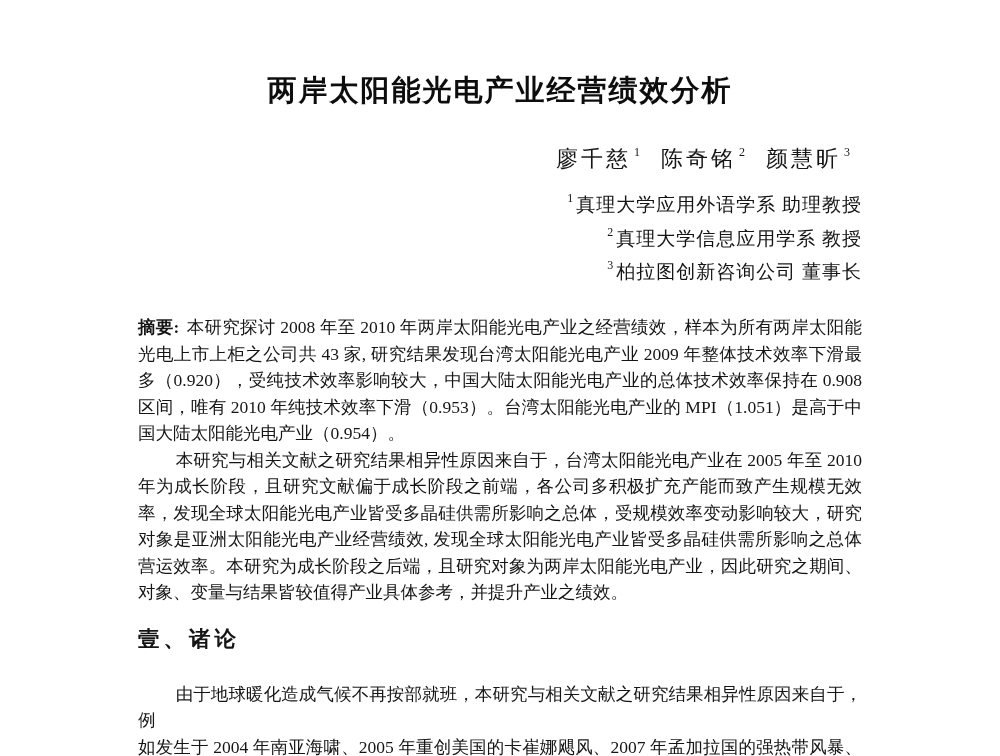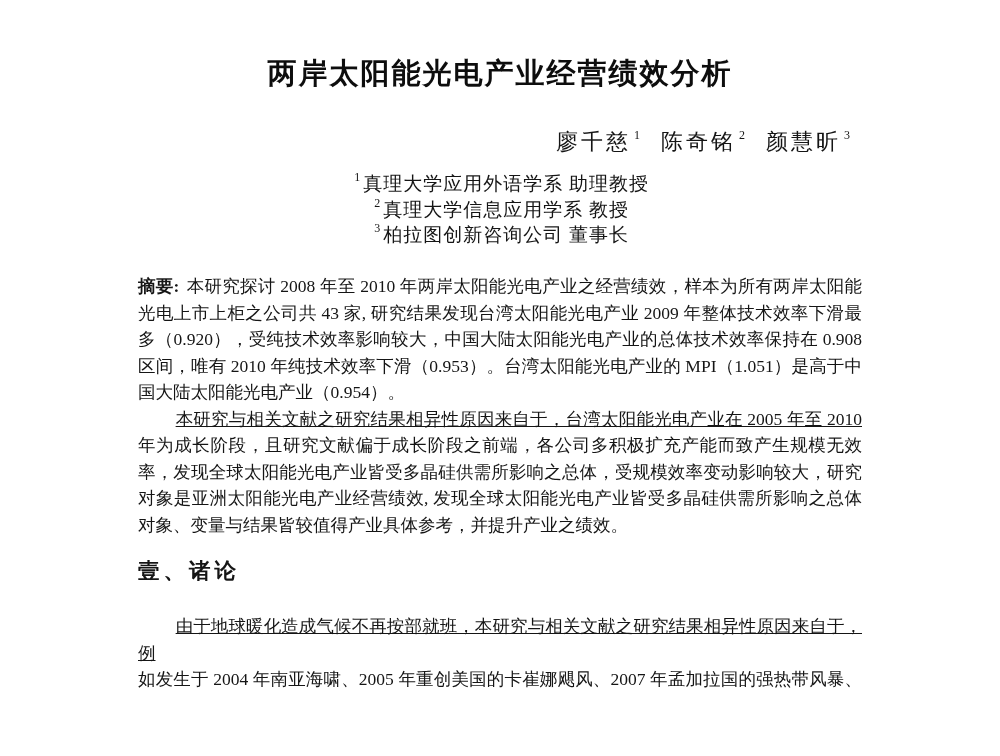--- a/index.html
+++ b/index.html
@@ -5,21 +5,21 @@
   * { margin: 0; padding: 0; box-sizing: border-box; }
   html, body { background: #e8e8e8; }
   .sheet {
     position: relative;
     width: 1000px;
     height: 756px;
     background: #ffffff;
     color: #151515;
     overflow: hidden;
     font-family: "Liberation Serif", "DejaVu Serif", serif;
-    padding-top: 56px;
+    padding-top: 73px;
   }
   .content { padding: 0 138px; }
   .doc-title {
     text-align: center;
     font-family: "Liberation Sans", "DejaVu Sans", sans-serif;
     font-weight: bold;
     font-size: 29px;
     letter-spacing: 2px;
     line-height: 34px;
     color: #0d0d0d;
@@ -34,37 +34,37 @@
   .author { margin: 0 9px; }
   .author sup, .affil sup {
     font-size: 12px;
     letter-spacing: 0;
     margin: 0 3px;
     position: relative;
     top: -2px;
   }
   .affils { margin-top: 14px; }
   .affil {
-    text-align: center;
+    text-align: right;
     font-size: 19px;
-    line-height: 20px;
+    line-height: 28px;
     letter-spacing: 1px;
   }
   .body-block { margin-top: 28px; }
   .line {
     font-size: 17.5px;
     line-height: 26.5px;
     white-space: nowrap;
   }
   .j {
     white-space: normal;
     text-align: justify;
     text-align-last: justify;
   }
-  .indent { text-indent: 2.15em; text-decoration: underline; }
+  .indent { text-indent: 2.15em; }
   .abstract-label {
     font-weight: bold;
     margin-right: 7px;
   }
   .section-heading {
     font-family: "Liberation Sans", "DejaVu Sans", sans-serif;
     font-weight: bold;
     font-size: 21.5px;
     line-height: 30px;
     letter-spacing: 4px;
@@ -96,20 +96,21 @@
       <div class="line j">多（0.920），受纯技术效率影响较大，中国大陆太阳能光电产业的总体技术效率保持在 0.908</div>
       <div class="line j">区间，唯有 2010 年纯技术效率下滑（0.953）。台湾太阳能光电产业的 MPI（1.051）是高于中</div>
       <div class="line">国大陆太阳能光电产业（0.954）。</div>
     </div>
 
     <div>
       <div class="line j indent">本研究与相关文献之研究结果相异性原因来自于，台湾太阳能光电产业在 2005 年至 2010</div>
       <div class="line j">年为成长阶段，且研究文献偏于成长阶段之前端，各公司多积极扩充产能而致产生规模无效</div>
       <div class="line j">率，发现全球太阳能光电产业皆受多晶硅供需所影响之总体，受规模效率变动影响较大，研究</div>
       <div class="line j">对象是亚洲太阳能光电产业经营绩效, 发现全球太阳能光电产业皆受多晶硅供需所影响之总体</div>
+      <div class="line j">营运效率。本研究为成长阶段之后端，且研究对象为两岸太阳能光电产业，因此研究之期间、</div>
       <div class="line">对象、变量与结果皆较值得产业具体参考，并提升产业之绩效。</div>
     </div>
 
     <div class="section-heading">壹、诸论</div>
 
     <div class="intro-block">
       <div class="line j indent">由于地球暖化造成气候不再按部就班，本研究与相关文献之研究结果相异性原因来自于，例</div>
       <div class="line j">如发生于 2004 年南亚海啸、2005 年重创美国的卡崔娜飓风、2007 年孟加拉国的强热带风暴、</div>
     </div>
 

